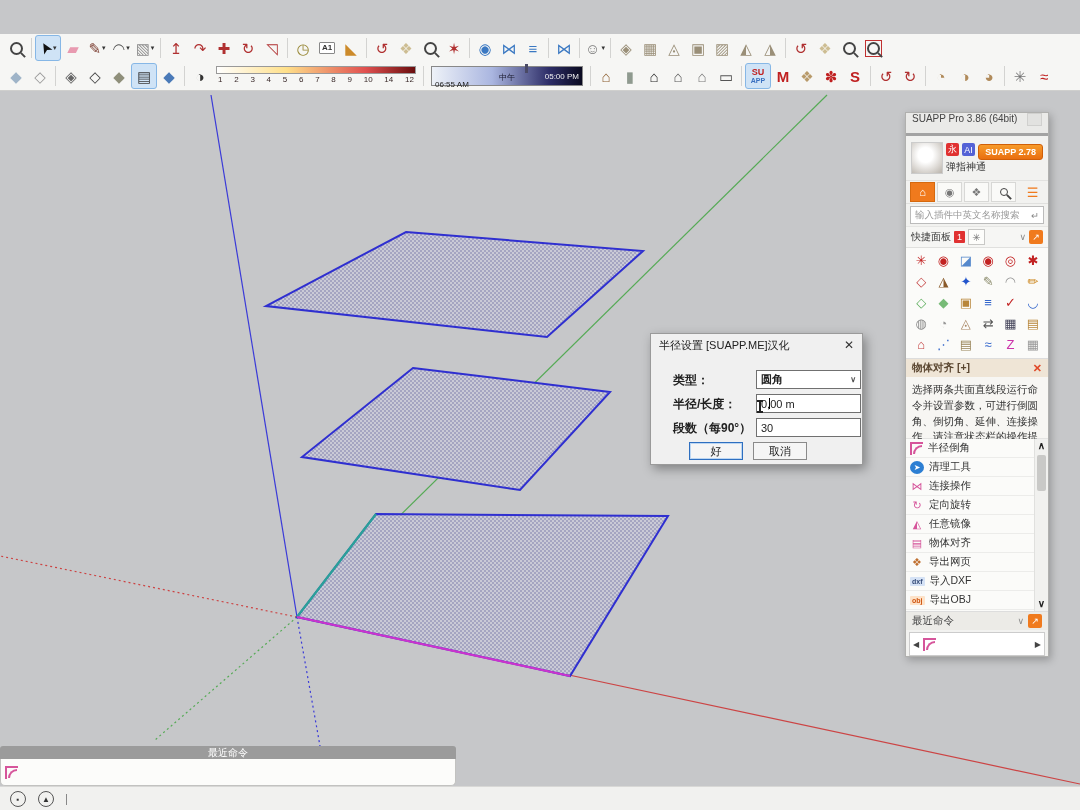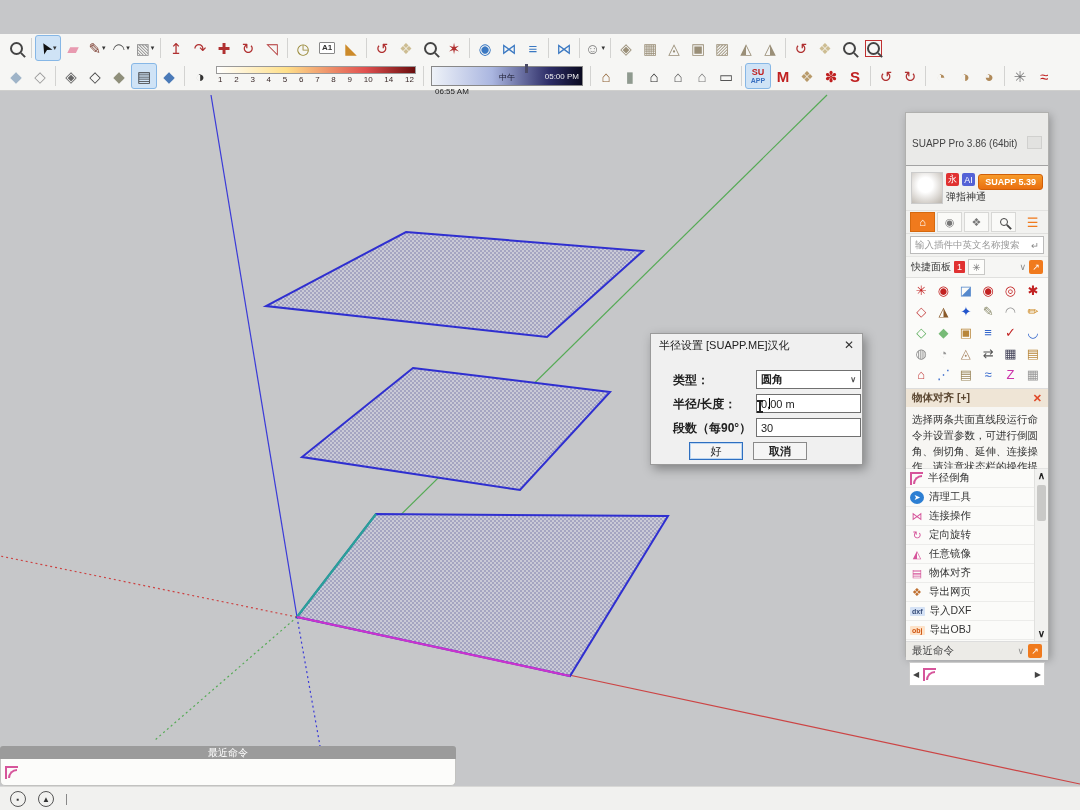--- a/index.html
+++ b/index.html
@@ -22,44 +22,44 @@
   .mag{width:9px;height:9px;border:2px solid #444;border-radius:50%;position:relative;display:inline-block;}
   .mag::after{content:'';position:absolute;width:6px;height:2px;background:#444;right:-5px;bottom:-3px;transform:rotate(45deg);}
   .magr::before{content:'';position:absolute;inset:-4px;border:1px solid #c03030;}
   .su2{display:flex;flex-direction:column;align-items:center;line-height:1;}
   .su2a{font-size:9px;font-weight:bold;color:#c02020;}
   .su2b{font-size:7px;font-weight:bold;color:#3a70c0;}
   .shstrip{width:200px;height:24px;position:relative;margin:0 4px;flex:none;}
   .shgrad{position:absolute;left:0;top:2px;right:0;height:6px;border:1px solid #999;background:linear-gradient(90deg,#ffffff,#ffe08a 35%,#e05050 75%,#6a0e0e);}
   .shnums{position:absolute;left:2px;right:2px;top:11px;display:flex;justify-content:space-between;font-size:8px;color:#3a2a2a;}
   .tslider{width:150px;height:18px;flex:none;position:relative;border:1px solid #888;margin:0 4px;font-size:8px;background:linear-gradient(90deg,#eef2f8 0%,#aab6e0 40%,#2e2e68 78%,#0a0a20 100%);}
-  .ts-l{position:absolute;left:3px;top:20px;color:#222;}
+  .ts-l{position:absolute;left:3px;top:13px;color:#222;}
   .ts-m{position:absolute;left:50%;transform:translateX(-50%);top:5px;color:#1a1a2e;}
   .ts-r{position:absolute;right:3px;top:5px;color:#f0f0f0;margin-left:36px;}
   .ts-h{position:absolute;left:62%;top:-3px;width:3px;height:9px;background:#4a4a66;}
   
   .viewport{position:absolute;left:0;top:90px;width:1080px;height:720px;}
   
   .dialog{position:absolute;left:650px;top:333px;width:211px;height:130px;background:#f0f0f0;border:1px solid #9a9a9a;box-shadow:3px 4px 10px rgba(0,0,0,.35);font-size:12px;color:#222;}
   .dlg-title{height:22px;display:flex;align-items:center;padding:0 8px;font-size:11px;color:#222;}
   .dlg-close{margin-left:auto;font-size:12px;color:#333;cursor:default;}
   .dlg-label{position:absolute;left:22px;font-weight:bold;font-size:12px;}
   .dlg-ctl{position:absolute;left:105px;width:95px;height:17px;border:1px solid #707070;background:#fff;display:flex;align-items:center;padding:0 4px;font-size:11px;}
   .dlg-sel{font-weight:bold;}
   .dlg-sel .chev{margin-left:auto;font-size:8px;color:#555;}
   .caret{position:absolute;left:12px;top:3px;width:1px;height:11px;background:#000;}
   .ibeam{position:absolute;left:108px;top:66px;width:2px;height:13px;background:#222;}
   .ibeam::before,.ibeam::after{content:'';position:absolute;left:-2px;width:6px;height:2px;background:#222;}
   .ibeam::after{bottom:0;}
   .dlg-btn{position:absolute;top:108px;width:52px;height:16px;border:1px solid #8a8a8a;background:#f5f5f5;display:flex;align-items:center;justify-content:center;font-size:11px;}
   .dlg-ok{left:38px;border:1px solid #2e6fc0;box-shadow:inset 0 0 0 1px #bcd6f2;}
-  .dlg-cancel{left:102px;font-weight:bold;}
+  .dlg-cancel{left:102px;}
   
   .suapp{position:absolute;left:905px;top:112px;width:142px;height:543px;background:#f2f2f0;border:1px solid #b0b0ae;box-shadow:2px 3px 8px rgba(0,0,0,.25);font-size:10px;color:#333;}
-  .sp-title{height:20px;display:flex;align-items:flex-end;padding:16px 6px;font-size:10px;color:#444;background:#eaeae8;border-bottom:1px solid #a3a3a3;}
+  .sp-title{height:20px;display:flex;align-items:flex-start;padding:0 6px;font-size:10px;color:#444;background:#eaeae8;border-bottom:3px solid #a3a3a3;}
   .sp-title .box{margin-left:auto;width:13px;height:11px;background:#e2e2e0;border:1px solid #d0d0ce;}
   .sp-card{height:44px;position:relative;border-bottom:1px solid #e2e2e0;}
   .avatar{position:absolute;left:5px;top:6px;width:30px;height:30px;border:1px solid #ccc;background:radial-gradient(circle at 45% 40%,#ffffff 30%,#d8d4cf 70%,#b8b2aa);}
   .ubadge{position:absolute;top:7px;width:13px;height:13px;color:#fff;font-size:9px;display:flex;align-items:center;justify-content:center;border-radius:2px;}
   .b-yong{left:40px;background:#e03131;}
   .b-ai{left:56px;background:#5462d6;}
   .uname{position:absolute;left:40px;top:24px;font-size:10px;color:#333;}
   .verbtn{position:absolute;right:5px;top:8px;padding:2px 6px;border-radius:3px;color:#fff;font-size:9px;font-weight:bold;background:linear-gradient(#f79b2a,#e96f10);border:1px solid #d05f08;}
   .sp-tabs{height:22px;display:flex;align-items:center;padding:0 4px;gap:2px;border-bottom:1px solid #e0e0de;}
   .sp-tab{width:23px;height:18px;display:flex;align-items:center;justify-content:center;border:1px solid #d8d8d6;background:#fafaf8;font-size:11px;color:#777;}
@@ -397,21 +397,21 @@
   <div class="suapp">
     <div class="sp-title">
       <span>SUAPP Pro 3.86 (64bit)</span>
       <span class="box"></span>
     </div>
     <div class="sp-card">
       <span class="avatar"></span>
       <span class="ubadge b-yong">永</span>
       <span class="ubadge b-ai">AI</span>
       <span class="uname">弹指神通</span>
-      <span class="verbtn">SUAPP 5.39</span>
+      <span class="verbtn">SUAPP 2.78</span>
     </div>
     <div class="sp-tabs">
       <span class="sp-tab active">
           <span>⌂</span>
         </span>
       <span class="sp-tab">
           <span>◉</span>
         </span>
       <span class="sp-tab">
           <span>❖</span>

